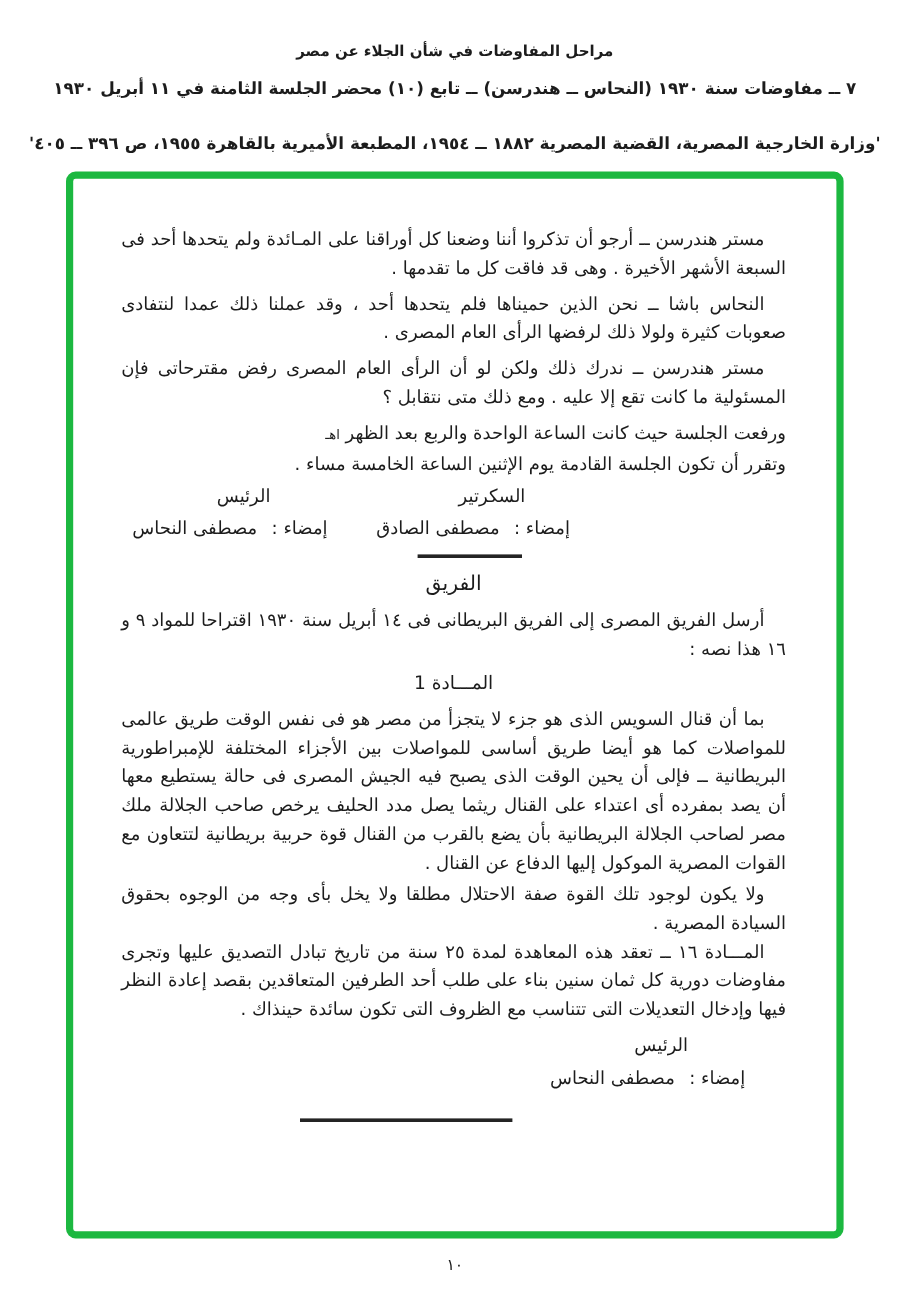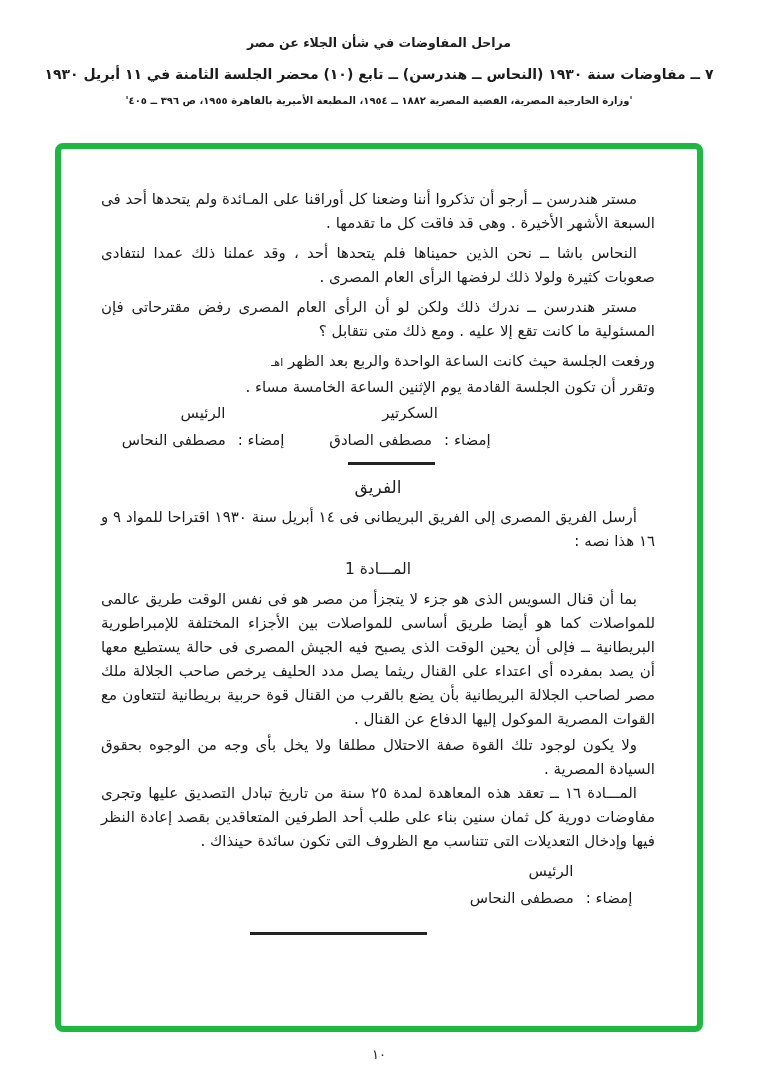--- a/index.html
+++ b/index.html
@@ -5,41 +5,41 @@
   :root { --green:#1cb840; --ink:#1c1c1c; }
   html,body{margin:0;padding:0;background:#ffffff;}
   .page{
     position:relative;width:758px;height:1078px;background:#fff;
     font-family:"DejaVu Sans",sans-serif;color:var(--ink);
     direction:rtl;overflow:hidden;
   }
   
   .page-header{text-align:center;padding-top:35px;font-weight:bold;}
   .hdr1{font-size:12.5px;margin-bottom:16px;letter-spacing:.2px;}
-  .hdr2{font-size:14px;margin-bottom:13px;}
-  .hdr3{font-size:10px;}
+  .hdr2{font-size:14px;margin-bottom:30px;}
+  .hdr3{font-size:14px;}
   
   .frame{
     position:absolute;left:55px;top:143px;width:648px;height:889px;
     border:6px solid var(--green);border-radius:8px;box-sizing:border-box;
     background:#fff;
   }
   .doc-body{padding:38px 42px 0 40px;font-size:15px;line-height:24px;}
   .para{margin:0 0 6px;text-align:justify;text-align-last:right;text-indent:18px;}
   .para.intro{margin-bottom:4px;}
   .para.art9-body{margin-bottom:2px;}
   .para.sovereignty{margin-bottom:0;}
   .para.art16{margin-bottom:0;}
   p.single{margin:0;text-align:right;text-indent:0;}
   .decision{margin-left:0;margin-right:95px;}
   .adjourn{margin-right:72px;margin-bottom:4px;}
   .adjourn .endmark{font-size:11px;}
   
   .sig-row{display:flex;margin-top:4px;}
-  .sig-col{display:flex;flex-direction:column;align-items:center;}
+  .sig-col{display:flex;flex-direction:column;}
   .sig-col.sec{width:130px;margin-left:0;margin-right:180px;}
   .sig-col.pres{width:140px;margin-right:72px;}
   .sig-col.final{width:140px;margin-right:34px;margin-top:8px;}
   .sig-title{text-align:center;line-height:21px;margin-bottom:4px;font-size:15px;}
   .sig-line{display:flex;gap:12px;white-space:nowrap;line-height:24px;font-size:15px;}
   
   .divider{height:3px;background:#242424;}
   .divider.d1{width:87px;margin:10px 220px 10px 247px;}
   .divider.d2{width:177px;margin:22px 228px 0 149px;}
   .note-heading{font-size:17px;font-weight:normal;text-align:center;margin:0 0 6px;line-height:24px;}

